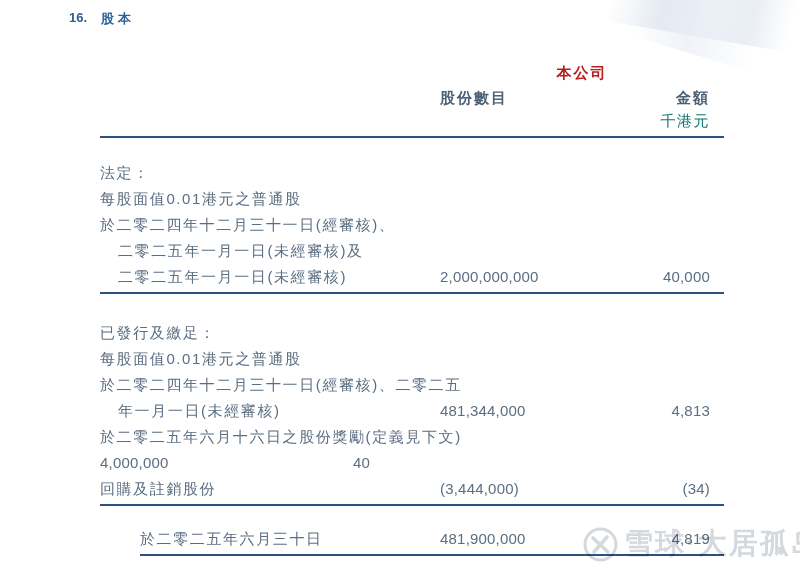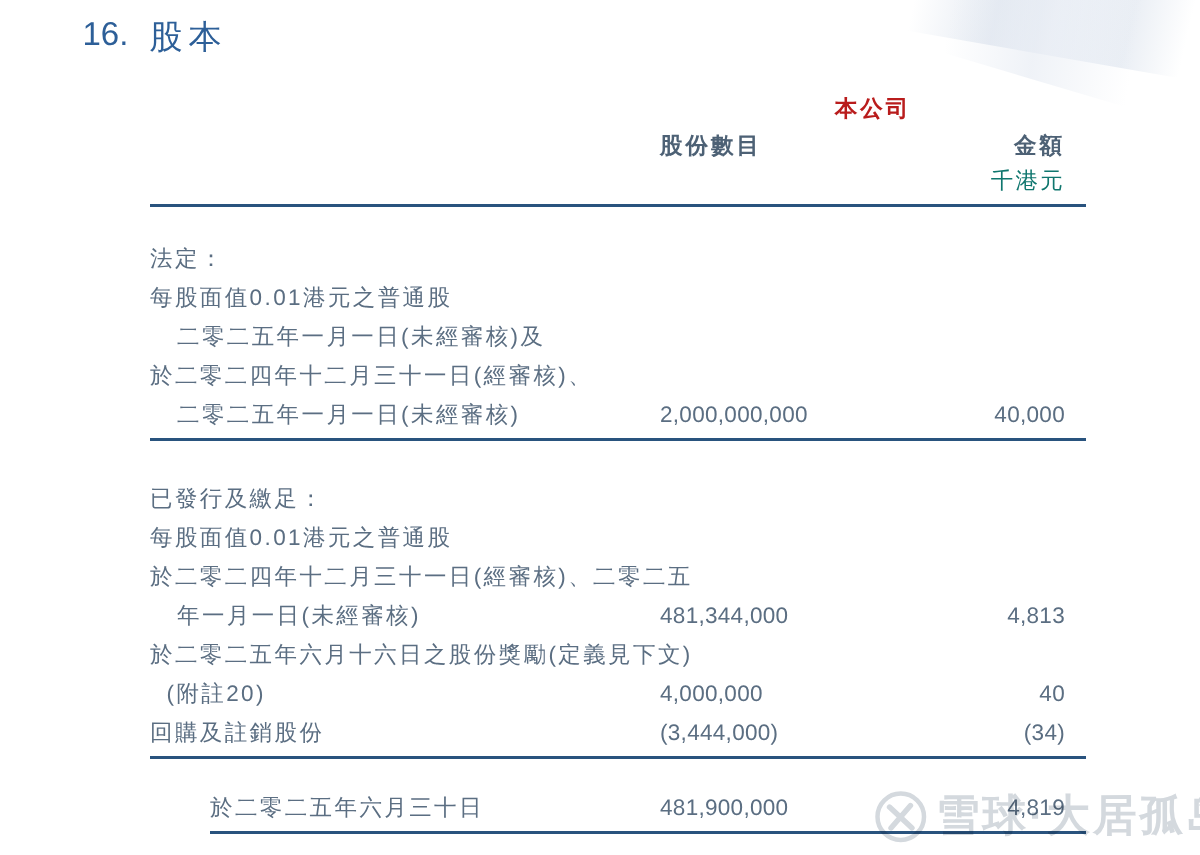--- a/index.html
+++ b/index.html
@@ -19,23 +19,23 @@
                rgba(241,244,249,0.95) 62%, rgba(217,225,236,0.55) 80%, rgba(255,255,255,0) 94%);
     clip-path:polygon(0 0, 100% 0, 100% 88%, 8% 18%);
   }
   .deco2 {
     position:absolute; top:0; right:0; width:360px; height:86px;
     background:linear-gradient(100deg, rgba(255,255,255,0) 52%, rgba(226,232,241,0.55) 68%, rgba(255,255,255,0) 86%);
     clip-path:polygon(18% 0, 100% 0, 100% 100%, 42% 28%);
   }
 
   .title-row {
-    position:absolute; top:10px; left:55px;
+    position:absolute; top:10px; left:69px;
     display:flex; gap:14px;
-    font-size:22px; font-weight:normal; color:#2d5f98;
+    font-size:13px; font-weight:bold; color:#2d5f98;
   }
   .title-row .ttl { letter-spacing:4px; }
 
   .doc {
     position:absolute; top:58px; left:100px; width:624px;
     color:#5b6e82;
   }
   .row {
     display:flex; height:26px; line-height:26px;
     font-size:15px; letter-spacing:1.6px;
@@ -102,24 +102,24 @@
     <div class="rule"></div>
 
     <div class="sec-authorized">
       <div class="row">
         <span class="lbl">法定：</span>
       </div>
       <div class="row">
         <span class="lbl">每股面值0.01港元之普通股</span>
       </div>
       <div class="row">
-        <span class="lbl indent">二零二五年一月一日(未經審核)及</span>
+        <span class="lbl">於二零二四年十二月三十一日(經審核)、</span>
       </div>
       <div class="row">
-        <span class="lbl">於二零二四年十二月三十一日(經審核)、</span>
+        <span class="lbl indent">二零二五年一月一日(未經審核)及</span>
       </div>
       <div class="row">
         <span class="lbl indent">二零二五年一月一日(未經審核)</span>
         <span class="col shares">2,000,000,000</span>
         <span class="col amount">40,000</span>
       </div>
       <div class="rule"></div>
     </div>
 
     <div class="sec-issued">
@@ -134,21 +134,20 @@
       </div>
       <div class="row">
         <span class="lbl indent">年一月一日(未經審核)</span>
         <span class="col shares">481,344,000</span>
         <span class="col amount">4,813</span>
       </div>
       <div class="row">
         <span class="lbl">於二零二五年六月十六日之股份獎勵(定義見下文)</span>
       </div>
       <div class="row">
-        <span class="lbl indent2">(附註20)</span>
         <span class="col shares">4,000,000</span>
         <span class="col amount">40</span>
       </div>
       <div class="row">
         <span class="lbl">回購及註銷股份</span>
         <span class="col shares">(3,444,000)</span>
         <span class="col amount">(34)</span>
       </div>
       <div class="rule"></div>
     </div>

